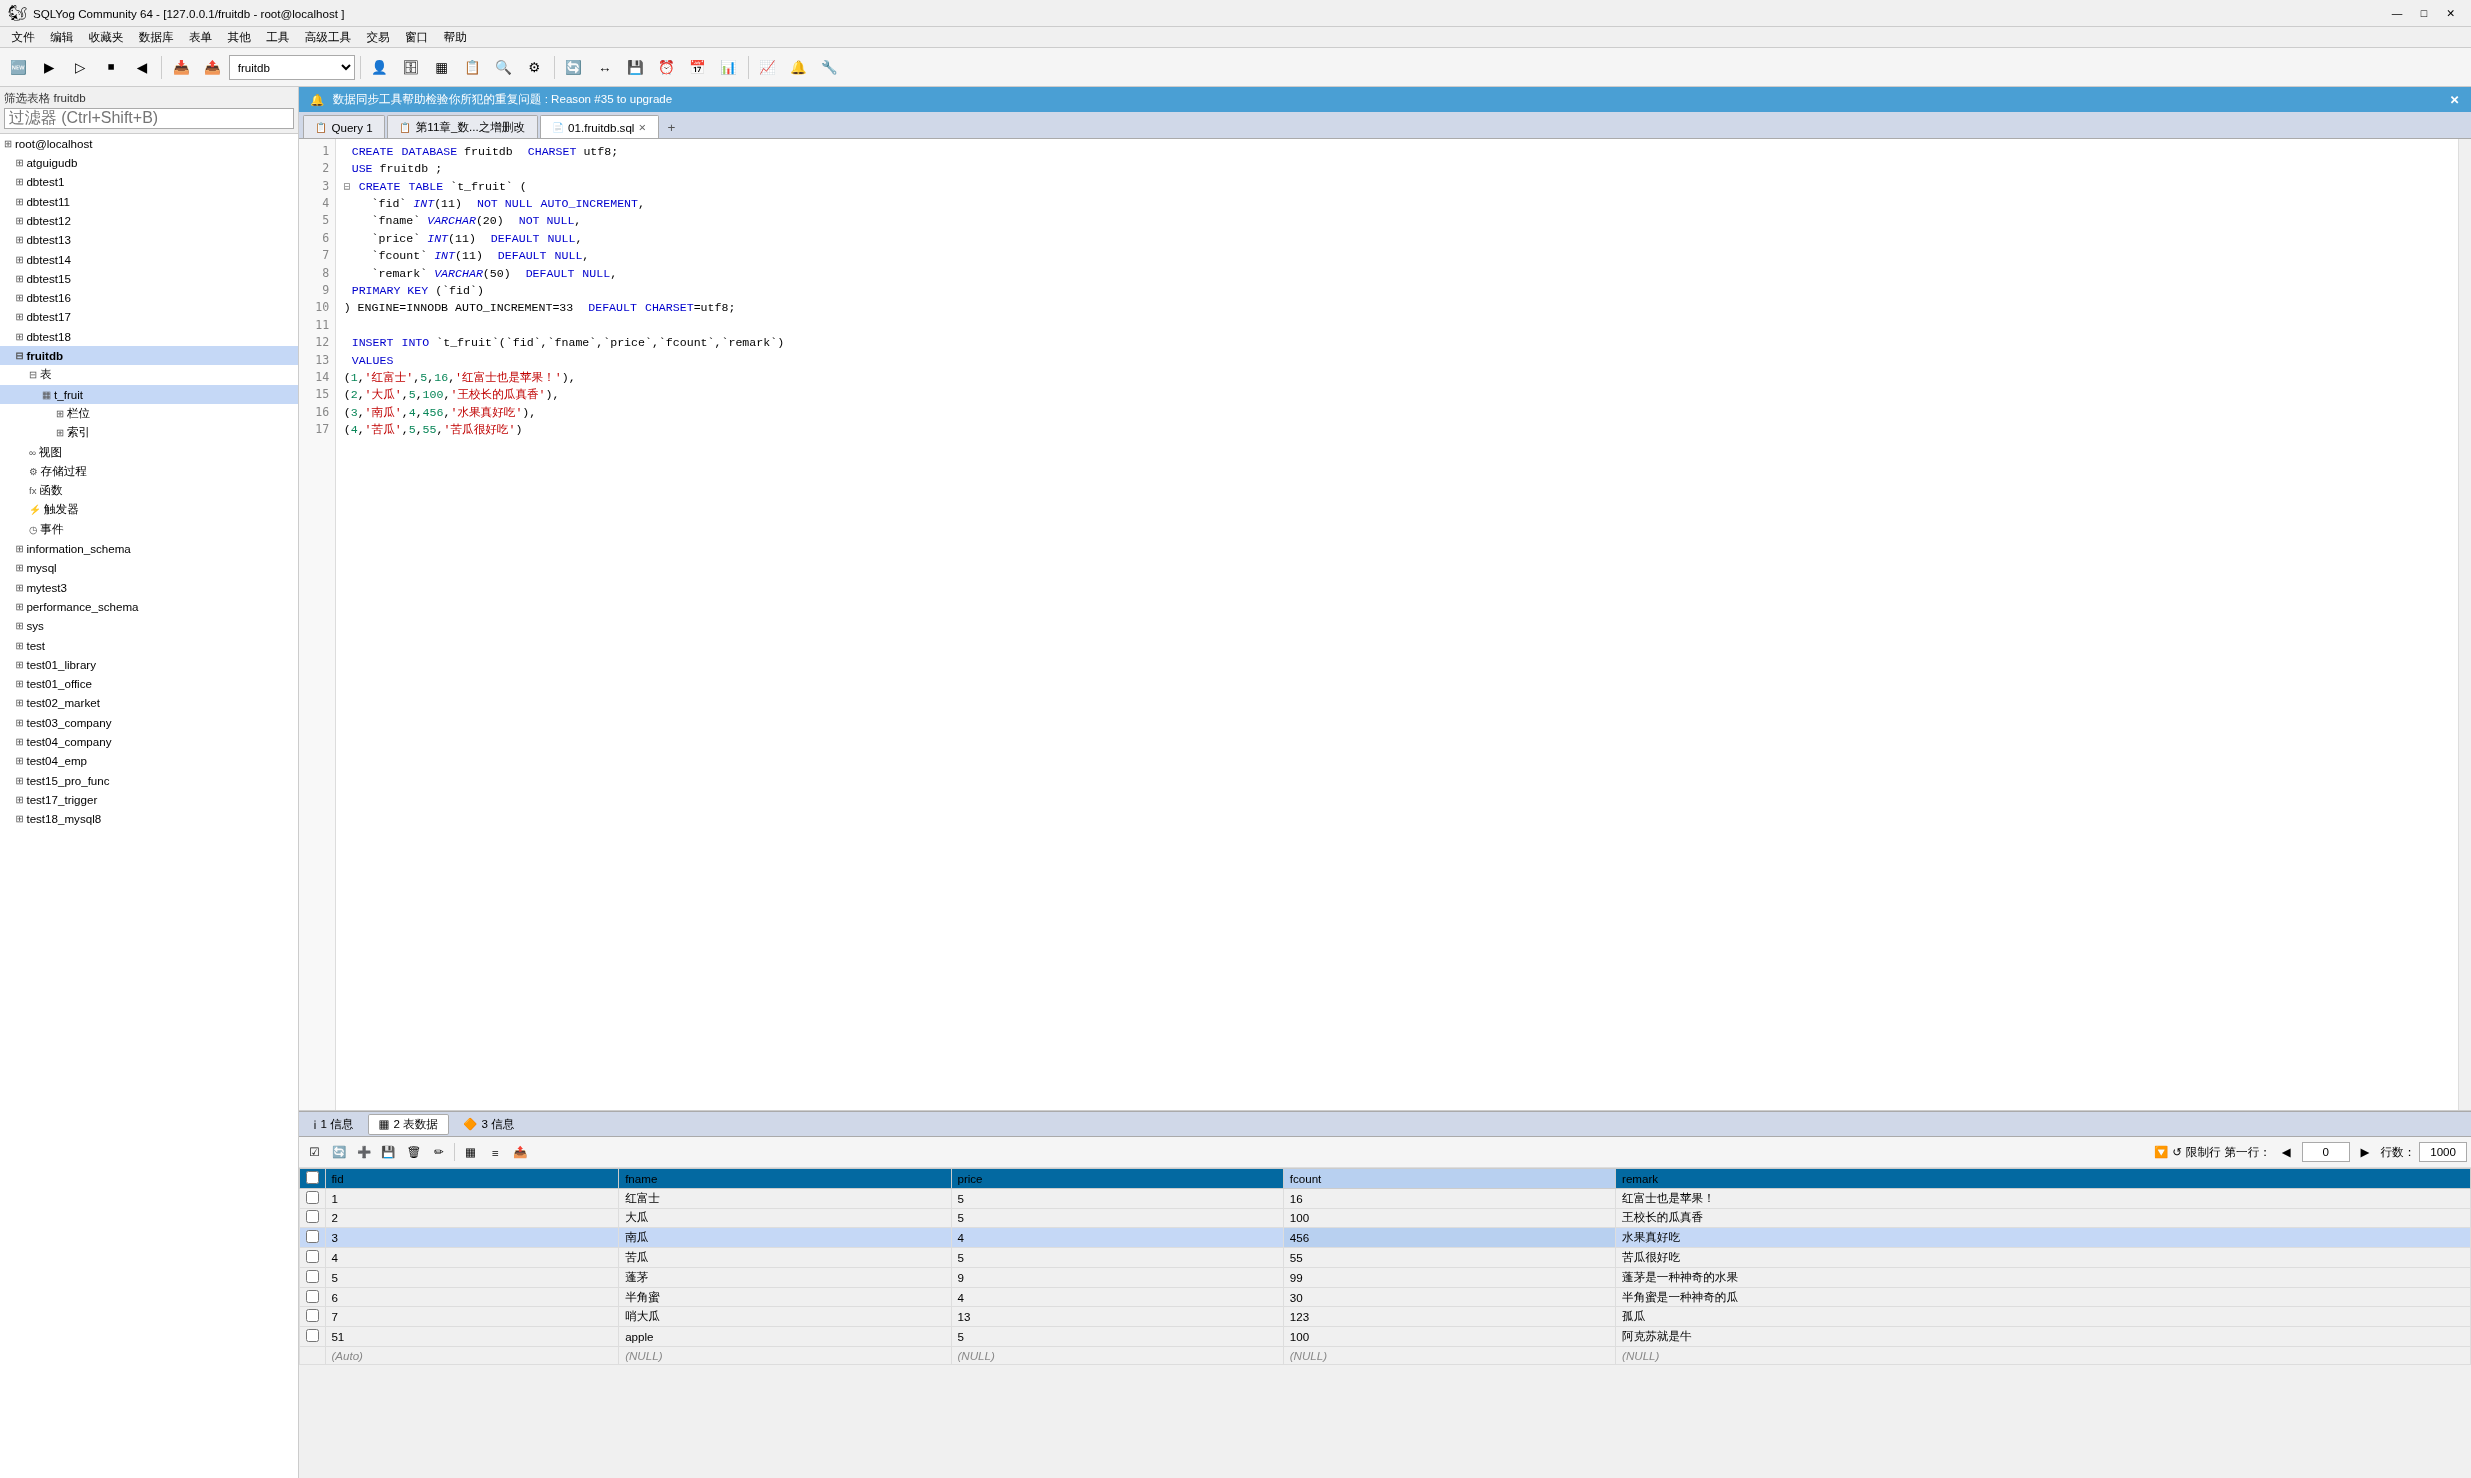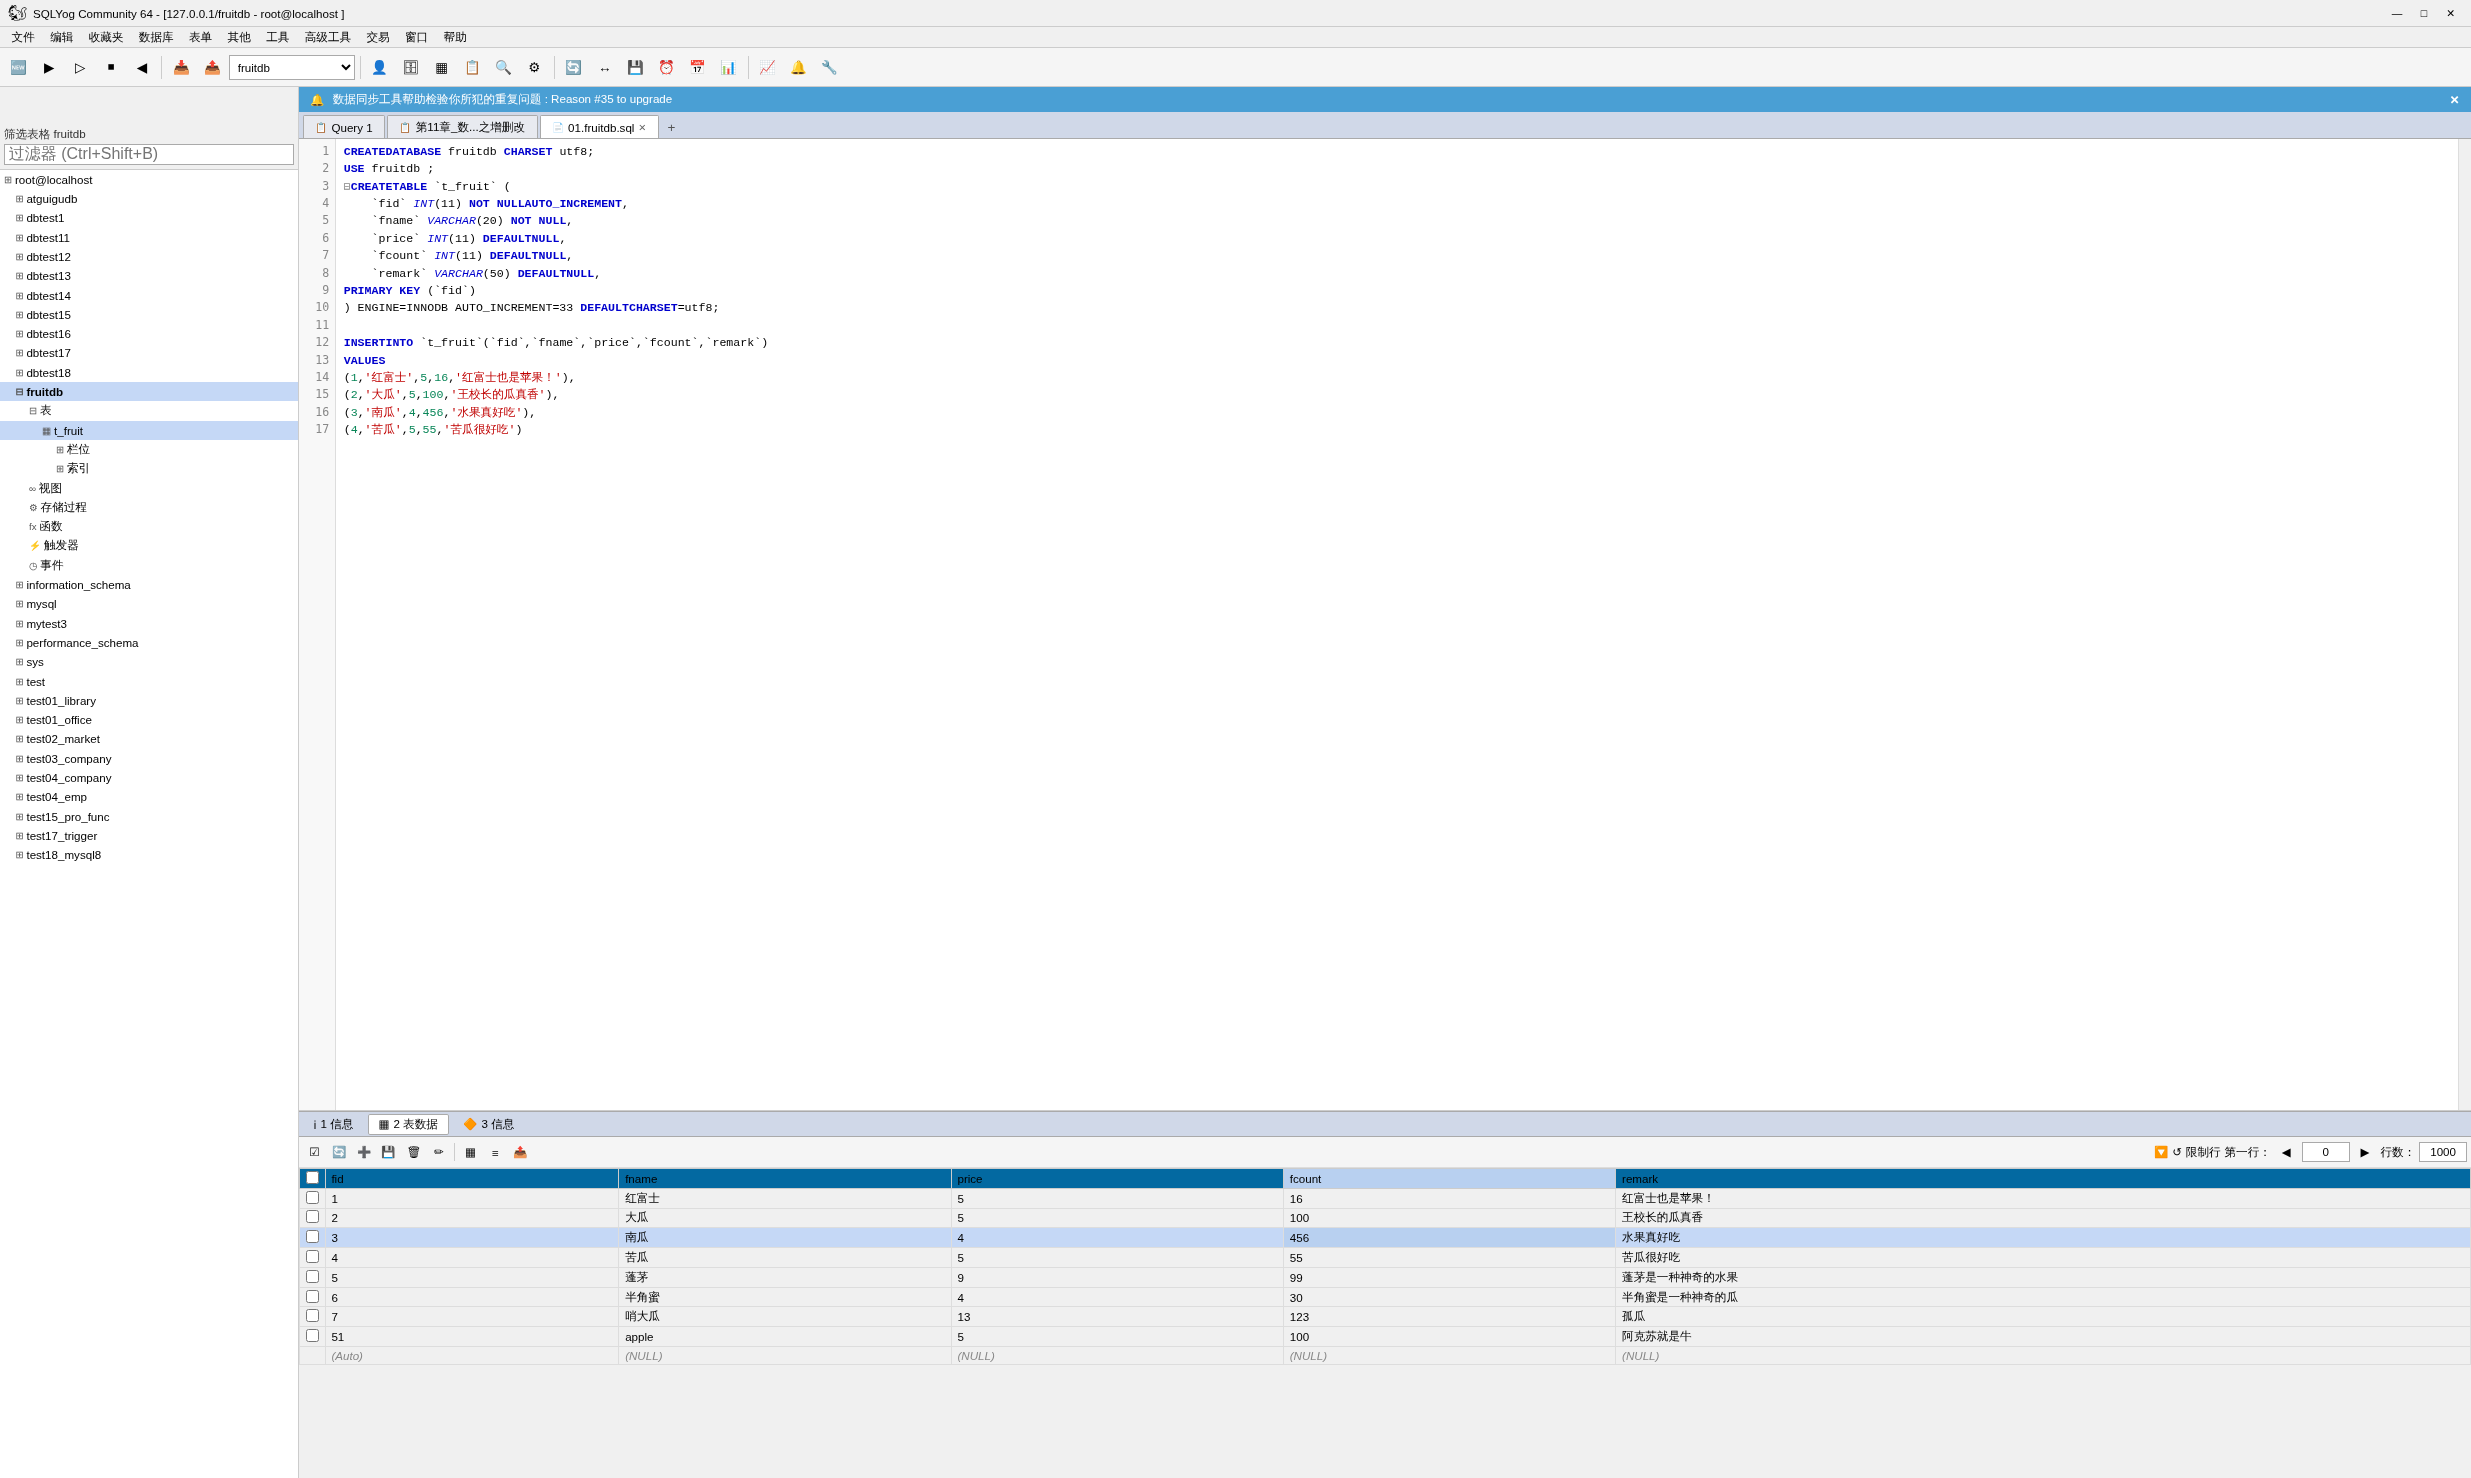--- a/index.html
+++ b/index.html
@@ -69,21 +69,21 @@
       width: 299px; min-width: 299px; background: #fff;
       border-right: 1px solid #ccc; display: flex; flex-direction: column;
       overflow: hidden;
     }
     #filter-bar {
       padding: 3.9px;
       border-bottom: 1px solid #ccc;
       font-size: 11.6px;
       background: #f0f0f0;
     }
-    #filter-bar .filter-label { margin-bottom: 1.9px; color: #333; margin-top: 36px; }
+    #filter-bar .filter-label { margin-bottom: 1.9px; color: #333; }
     #filter-input {
       width: 100%; height: 21px; border: 1px solid #aaa; font-size: 16px; padding: 0 3.9px;
     }
     #tree-area {
       flex: 1; overflow-y: auto; overflow-x: auto;
       font-size: 11.6px;
     }
     .tree-item {
       padding: 1px 3.9px;
       cursor: pointer;
@@ -149,21 +149,21 @@
       padding: 3.9px 0; font-family: Consolas, monospace; font-size: 11.6px;
       color: #888; text-align: right; overflow: hidden; padding-right: 5.8px;
     }
     .line-num { height: 17.4px; line-height: 17.4px; }
     #code-content {
       flex: 1; overflow: auto; padding: 3.9px 7.7px;
       font-family: Consolas, 'Courier New', monospace; font-size: 11.6px;
       line-height: 17.4px;
     }
     .code-line { height: 17.4px; white-space: pre; display: flex; align-items: center; }
-    .kw { color: #0000cd; font-weight: bold; }
+    .kw { color: #0000cd; font-weight: normal; margin-left: 8px; }
     .kw2 { color: #0000cd; font-style: italic; }
     .str { color: #c00000; }
     .num { color: #098658; }
 
     
     #editor-scrollbar { width: 13.5px; background: #f0f0f0; border-left: 1px solid #ddd; }
 
     
     #bottom-panel {
       height: 367px; display: flex; flex-direction: column;

